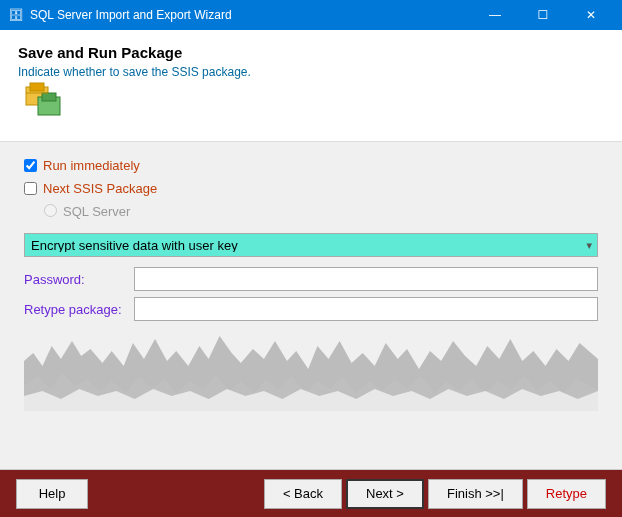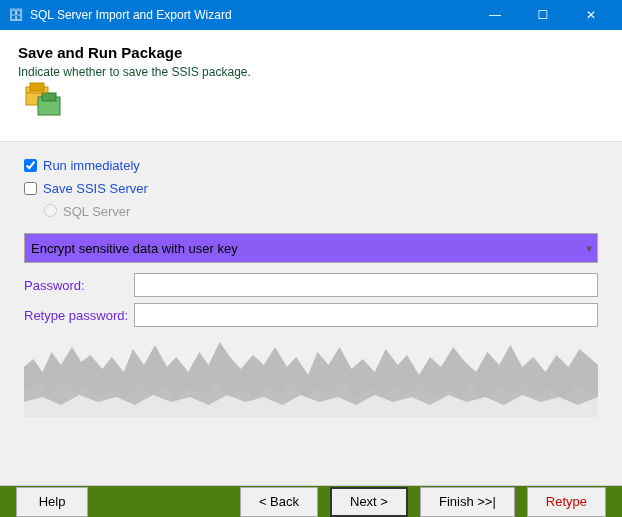--- a/index.html
+++ b/index.html
@@ -64,21 +64,21 @@
       flex-direction: column;
     }
     .header-text h2 {
       font-size: 15px;
       font-weight: 600;
       color: #000;
       margin-bottom: 4px;
     }
     .header-text p {
       font-size: 12px;
-      color: #14532d;
+      color: #0369a1;
     }
     .header-icon {
       width: 48px;
       height: 48px;
       flex-shrink: 0;
     }
 
     
     .main-content {
       background: #f0f0f0;
@@ -92,21 +92,21 @@
       align-items: center;
       margin-bottom: 8px;
     }
     .option-row input[type="checkbox"],
     .option-row input[type="radio"] {
       margin-right: 6px;
       cursor: pointer;
     }
     .option-row label {
       font-size: 13px;
-      color: #1d4ed8;
+      color: #c2410c;
       cursor: pointer;
     }
 
     .sub-options {
       margin-left: 20px;
       margin-bottom: 8px;
     }
     .sub-option-row {
       display: flex;
       align-items: flex-start;
@@ -131,26 +131,26 @@
     }
 
     .dropdown-wrapper {
       position: relative;
       width: 100%;
     }
     .dropdown-wrapper select {
       width: 100%;
       padding: 4px 28px 4px 6px;
       border: 1px solid #aaa;
-      background: #8b5cf6;
+      background: #5eead4;
       font-size: 13px;
       appearance: none;
       -webkit-appearance: none;
       cursor: pointer;
-      height: 30px;
+      height: 24px;
     }
     .dropdown-arrow {
       position: absolute;
       right: 6px;
       top: 50%;
       transform: translateY(-50%);
       pointer-events: none;
       color: #555;
       font-size: 11px;
     }
@@ -185,35 +185,35 @@
       margin-top: 10px;
       overflow: hidden;
     }
     .torn-svg {
       width: 100%;
       height: 80px;
     }
 
     
     .footer {
-      background: #4d7c0f;
+      background: #7f1d1d;
       border-top: 1px solid #ccc;
       display: flex;
       align-items: center;
       justify-content: space-between;
       padding: 10px 16px;
-      height: 32px;
+      height: 48px;
       position: absolute;
       bottom: 0;
       left: 0;
       right: 0;
     }
     .footer-right {
       display: flex;
-      gap: 12px;
+      gap: 4px;
     }
     .btn {
       padding: 5px 18px;
       font-size: 13px;
       border: 1px solid #aaa;
       background: #f0f0f0;
       cursor: pointer;
       min-width: 72px;
       height: 30px;
       display: flex;
@@ -267,21 +267,21 @@
 <div class="content-wrapper">
   <div class="main-content">
 
     <div class="option-row">
       <input type="checkbox" id="runImm" checked="" style="">
       <label for="runImm">Run immediately</label>
     </div>
 
     <div class="option-row">
       <input type="checkbox" id="saveSSIS" style="">
-      <label for="saveSSIS">Save SSIS Server</label>
+      <label for="saveSSIS">Next SSIS Package</label>
     </div>
 
     <div class="sub-options">
       <div class="sub-option-row">
         <input type="radio" name="saveTarget" id="sqlServer" disabled="" style="">
         <label for="sqlServer">SQL Server</label>
       </div>
     </div>
 
     <div class="field-group">
@@ -297,21 +297,21 @@
         <span class="dropdown-arrow">▾</span>
       </div>
     </div>
 
     <div class="password-fields">
       <div class="password-row">
         <label>Password:</label>
         <input type="password" style="">
       </div>
       <div class="password-row">
-        <label>Retype password:</label>
+        <label>Retype package:</label>
         <input type="password" style="">
       </div>
     </div>
 
     <div class="torn-area">
       <svg class="torn-svg" viewBox="0 0 622 80" preserveAspectRatio="none" xmlns="http://www.w3.org/2000/svg">
 
         <path d="M0,30 L10,22 L20,35 L30,15 L40,28 L52,10 L62,25 L72,18 L85,32 L95,20 L108,35 L118,12 L130,28 L142,8 L155,30 L165,20 L178,35 L190,15 L200,28 L212,5 L225,22 L235,32 L248,18 L260,28 L272,10 L285,30 L295,20 L308,38 L318,15 L330,28 L342,10 L355,32 L367,22 L380,35 L392,12 L405,28 L415,18 L428,38 L440,20 L452,30 L465,10 L478,25 L490,35 L502,15 L515,28 L527,8 L540,30 L552,20 L565,35 L577,18 L590,30 L602,12 L622,28 L622,80 L0,80 Z" fill="#888" opacity="0.5"></path>
 
         <path d="M0,55 L15,45 L28,58 L42,42 L55,55 L68,48 L82,60 L95,50 L110,62 L125,45 L138,58 L152,48 L165,62 L180,50 L195,58 L208,44 L222,60 L235,50 L250,62 L262,48 L275,58 L290,45 L305,62 L318,50 L332,58 L345,45 L360,62 L374,50 L388,60 L402,48 L415,58 L430,45 L445,62 L458,50 L472,60 L485,48 L500,62 L514,50 L528,58 L542,45 L556,60 L570,50 L585,62 L598,48 L622,58 L622,80 L0,80 Z" fill="#c0c0c0" opacity="0.7"></path>

